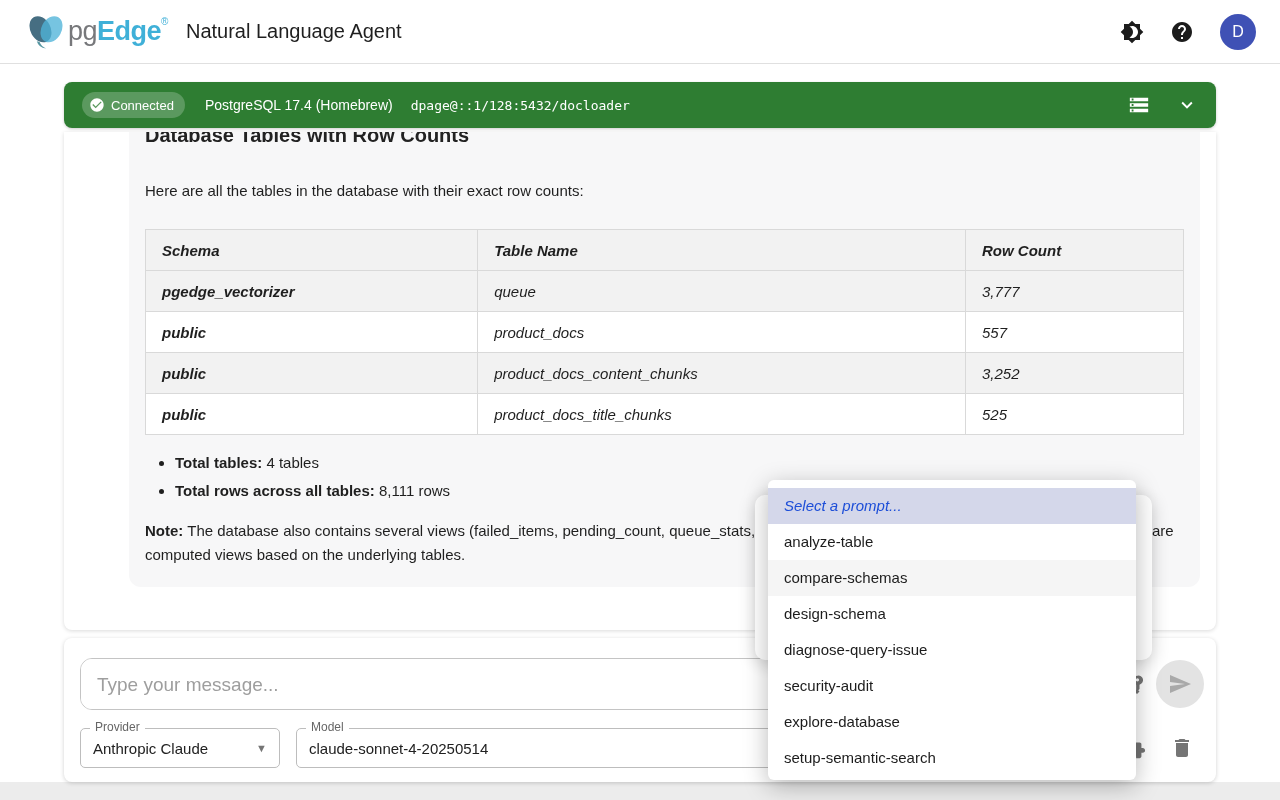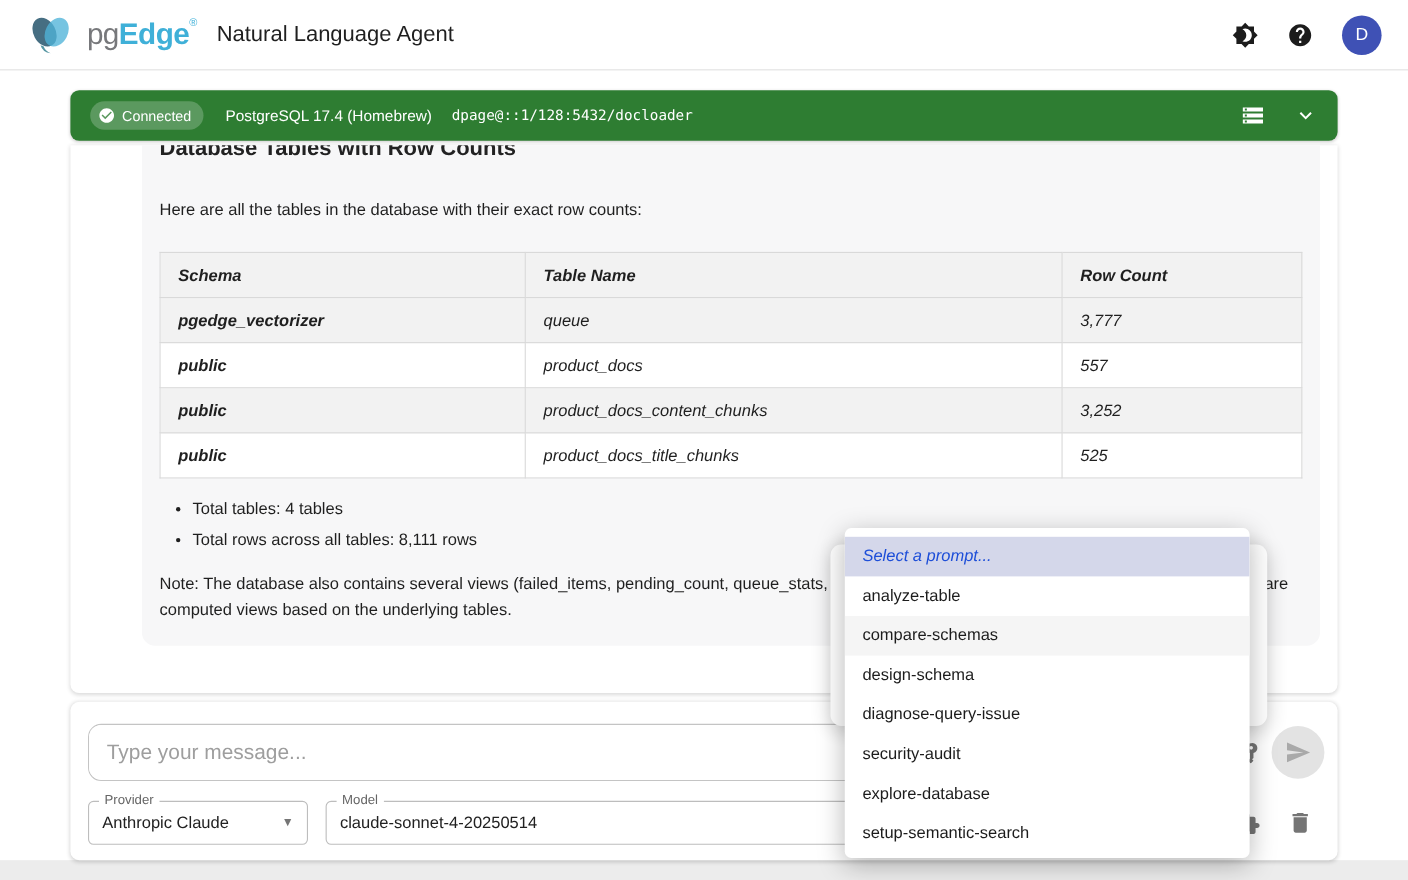--- a/index.html
+++ b/index.html
@@ -1,21 +1,21 @@
 <!DOCTYPE html>
 <html><head>
 <meta charset="utf-8">
 <style>
   * { margin:0; padding:0; box-sizing:border-box; }
   html,body { width:1280px; height:800px; font-family:"Liberation Sans", sans-serif; background:#ffffff; overflow:hidden; }
 
   
   .app-header { position:absolute; left:0; top:0; width:1280px; height:64px; background:#fff;
     border-bottom:1px solid #e0e0e0; display:flex; align-items:center; padding:0 24px; z-index:5; }
-  .logo-wrap { display:flex; align-items:center; gap:11px; }
+  .logo-wrap { display:flex; align-items:center; gap:0; }
   .brand-text { font-size:27px; letter-spacing:-0.5px; }
   .brand-pg { color:#77787b; font-weight:400; }
   .brand-edge { color:#3fb0d8; font-weight:700; }
   .brand-reg { color:#3fb0d8; font-size:10px; vertical-align:top; }
   .app-title { font-size:20px; color:#1f1f1f; font-weight:500; margin-left:18px; }
   .header-right { margin-left:auto; display:flex; align-items:center; gap:26px; }
   .icon-btn { width:24px; height:24px; color:#1c1c1c; cursor:pointer; }
   .avatar { width:36px; height:36px; border-radius:50%; background:#3f51b5; color:#fff; font-size:16px;
     display:flex; align-items:center; justify-content:center; font-weight:500; cursor:pointer; }
 
@@ -40,21 +40,21 @@
   .msg-intro { font-size:15px; line-height:21px; margin-bottom:28px; }
   table.db-table { width:100%; border-collapse:collapse; table-layout:fixed; font-size:15px; background:#fff;font-style:italic; }
   table.db-table th, table.db-table td { border:1px solid #d9d9d9; padding:10px 16px; text-align:left; height:41px; }
   table.db-table th { font-weight:700; background:#f2f2f2; }
   table.db-table .col-schema { width:32%; } table.db-table .col-name { width:47%; } table.db-table .col-count { width:21%; }
   table.db-table td.schema-cell { font-weight:700; }
   table.db-table tr.row-odd td { background:#f2f2f2; }
   .summary-label { font-size:15px; font-weight:700; margin-top:26px; }
   ul.summary-list { margin:14px 0 0 30px; font-size:15px; }
   ul.summary-list li { line-height:28px; }
-  .b { font-weight:400;margin-top:28px; }
+  .b { font-weight:700;margin-top:28px; }
   .note-p { font-size:15px; line-height:24px; margin-top:14px; max-width:1040px; }
 
   
   .composer-card { position:absolute; left:64px; top:638px; width:1152px; height:144px; background:#fff;
     border-radius:8px; box-shadow:0 1px 4px rgba(0,0,0,.18); z-index:3; }
   .msg-input { position:absolute; left:16px; top:20px; width:1036px; height:52px; border:1px solid #c4c4c4;
     border-radius:12px; padding:15px 16px; font-size:19px; font-family:"Liberation Sans",sans-serif;
     resize:none; outline:none; color:#222; background:#fff; }
   .msg-input::placeholder { color:#9e9e9e; }
   .adorn-icon { position:absolute; color:#757575; cursor:pointer; }

